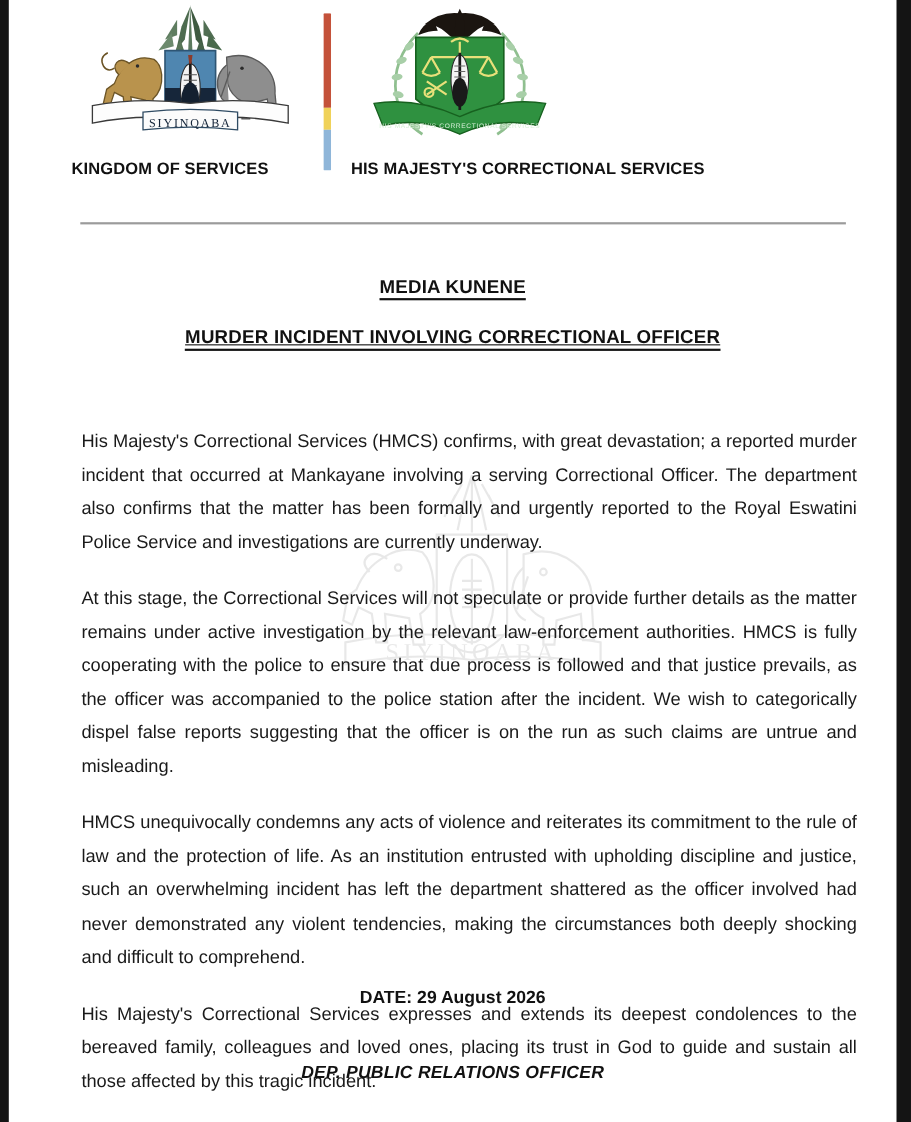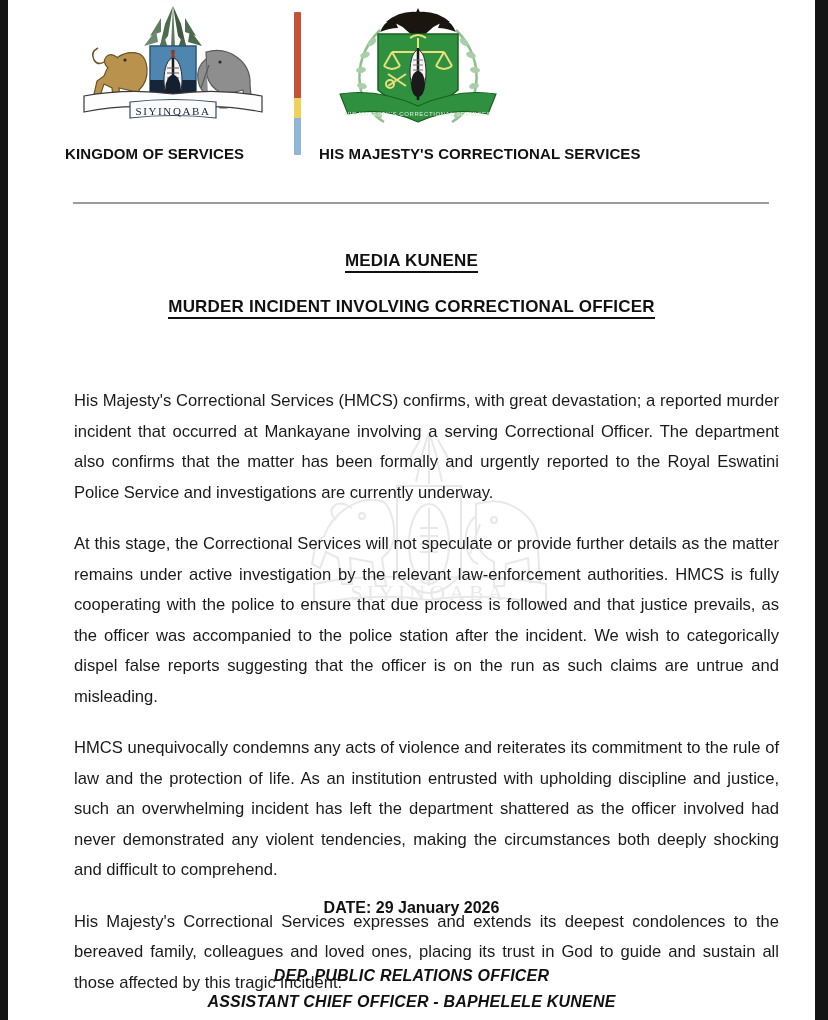--- a/index.html
+++ b/index.html
@@ -95,20 +95,21 @@
   }
   #title-media {
     top: 251px;
     font-size: 17px;
     letter-spacing: 0.2px;
   }
   #title-subject {
     top: 297px;
     font-size: 17px;
     letter-spacing: 0.2px;
+    text-decoration: underline;
   }
   .doc-title span {
     border-bottom: 2px solid #111;
     padding-bottom: 1px;
   }
 
   
   #body-copy {
     position: absolute;
     left: 66px;
@@ -319,20 +320,19 @@
     <span>MURDER INCIDENT INVOLVING CORRECTIONAL OFFICER</span>
   </div>
 
   <div id="body-copy">
     <p>His Majesty's Correctional Services (HMCS) confirms, with great devastation; a reported murder incident that occurred at Mankayane involving a serving Correctional Officer. The department also confirms that the matter has been formally and urgently reported to the Royal Eswatini Police Service and investigations are currently underway.</p>
     <p>At this stage, the Correctional Services will not speculate or provide further details as the matter remains under active investigation by the relevant law-enforcement authorities. HMCS is fully cooperating with the police to ensure that due process is followed and that justice prevails, as the officer was accompanied to the police station after the incident. We wish to categorically dispel false reports suggesting that the officer is on the run as such claims are untrue and misleading.</p>
     <p>HMCS unequivocally condemns any acts of violence and reiterates its commitment to the rule of law and the protection of life. As an institution entrusted with upholding discipline and justice, such an overwhelming incident has left the department shattered as the officer involved had never demonstrated any violent tendencies, making the circumstances both deeply shocking and difficult to comprehend.</p>
     <p>His Majesty's Correctional Services expresses and extends its deepest condolences to the bereaved family, colleagues and loved ones, placing its trust in God to guide and sustain all those affected by this tragic incident.</p>
   </div>
 
-  <div id="date-line">DATE: 29 January 2026</div>
+  <div id="date-line">DATE: 29 August 2026</div>
 
   <div id="signature">
     <div>DEP. PUBLIC RELATIONS OFFICER</div>
-    <div>ASSISTANT CHIEF OFFICER - BAPHELELE KUNENE</div>
   </div>
 
 </div>
 
 </body></html>

